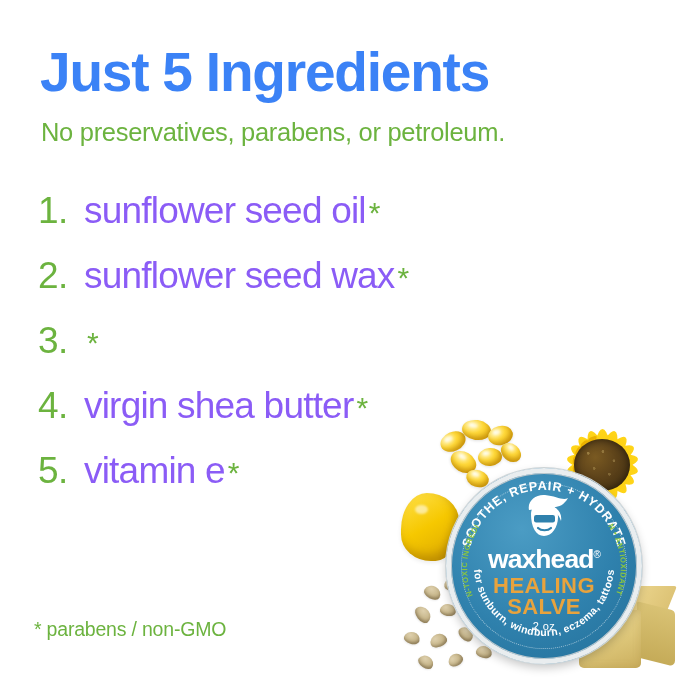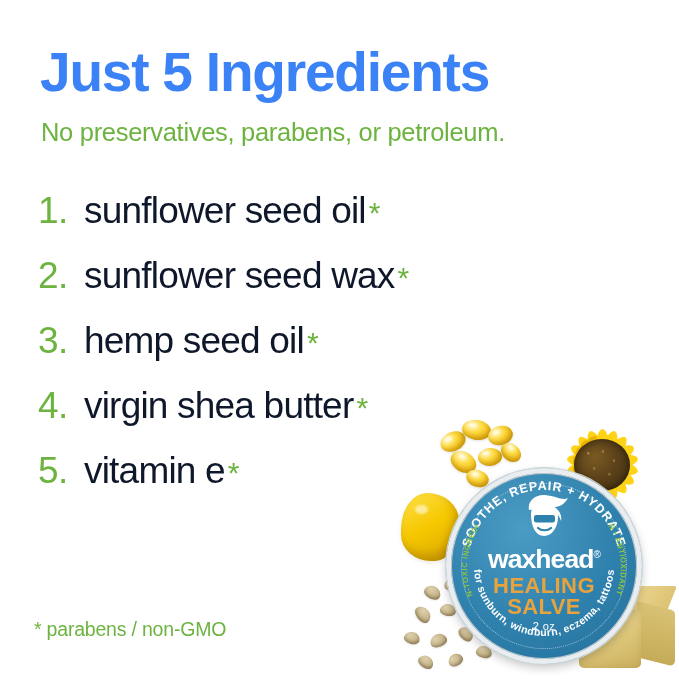--- a/index.html
+++ b/index.html
@@ -27,21 +27,21 @@
   .list { position:absolute; left:38px; top:190px; width:560px; }
   .row {
     display:flex; align-items:baseline;
     height:65px; white-space:nowrap;
   }
   .num {
     color:#6cb33f; font-size:37px; font-weight:normal;
     min-width:46px; letter-spacing:-0.5px;
   }
   .name {
-    color:#0f172a; font-size:37px; letter-spacing:-0.8px;
+    color:#8b5cf6; font-size:37px; letter-spacing:-0.8px;
   }
   .star {
     color:#6cb33f; font-size:30px; margin-left:3px; line-height:1;
   }
 
   
   .footnote {
     position:absolute; left:34px; top:618px;
     font-size:19.5px; color:#6cb33f; letter-spacing:-0.2px; white-space:nowrap;
   }
@@ -184,21 +184,20 @@
       <span class="name">sunflower seed oil</span>
       <span class="star">*</span>
     </div>
     <div class="row">
       <span class="num">2.</span>
       <span class="name">sunflower seed wax</span>
       <span class="star">*</span>
     </div>
     <div class="row">
       <span class="num">3.</span>
-      <span class="name">hemp seed oil</span>
       <span class="star">*</span>
     </div>
     <div class="row">
       <span class="num">4.</span>
       <span class="name">virgin shea butter</span>
       <span class="star">*</span>
     </div>
     <div class="row">
       <span class="num">5.</span>
       <span class="name">vitamin e</span>

